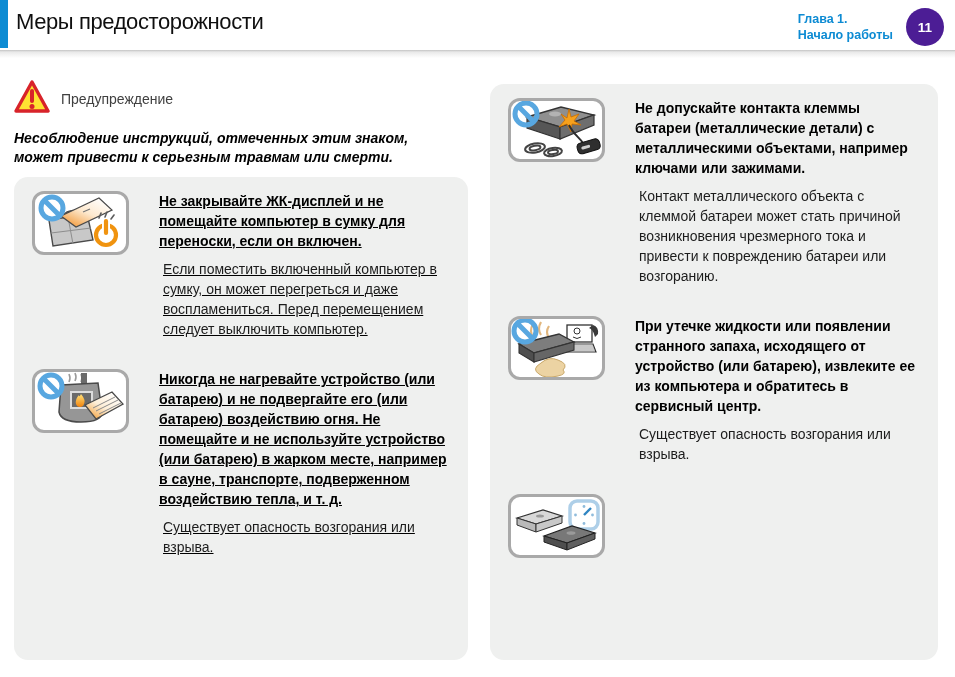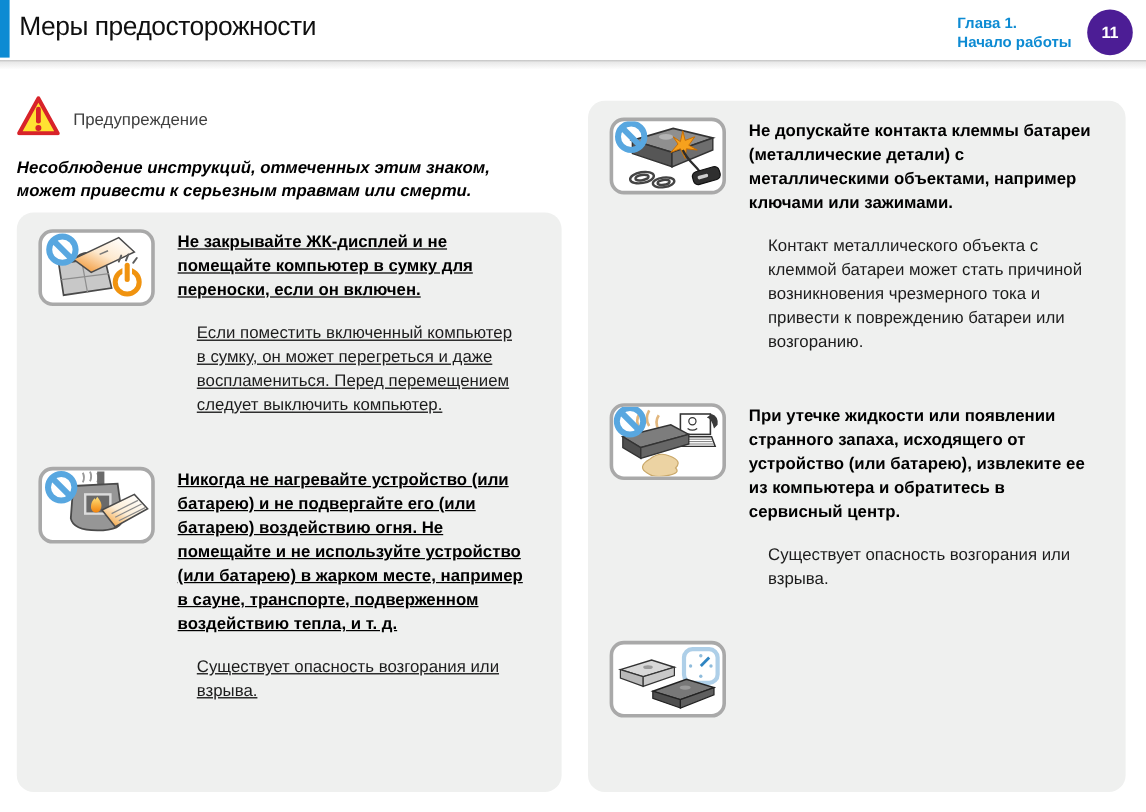--- a/index.html
+++ b/index.html
@@ -17,28 +17,28 @@
     background:linear-gradient(to bottom,#c3c3c3 0,#e9e9e9 2px,rgba(255,255,255,0) 100%);}
   
   .warning-block{position:absolute;left:14px;top:80px;width:444px;}
   .warning-head{display:flex;align-items:center;gap:11px;margin-bottom:12px;}
   .warning-label{color:#404040;font-size:14px;font-weight:normal;}
   .warning-desc{font-size:14px;font-weight:bold;line-height:1.38;width:434px;font-style:italic;}
   
   .panel{position:absolute;background:#eff0ef;border-radius:14px;box-sizing:border-box;padding-top:14px;}
   .panel-left{left:14px;top:177px;width:454px;height:483px;text-decoration:underline;}
   .panel-right{left:490px;top:84px;width:448px;height:576px;}
-  .item{display:flex;gap:19px;padding:0 20px 0 18px;}
+  .item{display:flex;gap:30px;padding:0 20px 0 18px;}
   .item + .item{margin-top:26px;}
   .icon-box{width:97px;height:64px;background:#fff;border:3px solid #a9a9a9;border-radius:12px;
     box-sizing:border-box;flex-shrink:0;overflow:hidden;}
   .icon-box svg{display:block;}
   .item-text{flex:1;min-width:0;}
   .item-title{font-size:14px;font-weight:bold;line-height:1.43;margin:0 0 8px 0;}
-  .item-body{font-size:14px;line-height:1.43;color:#1c1c1c;margin:16px;}
+  .item-body{font-size:14px;line-height:1.43;color:#1c1c1c;margin:4px;}
 </style>
 </head>
 <body>
 
 <div>
   <div class="accent-bar"></div>
   <div class="page-title">Меры предосторожности</div>
   <div class="chapter">
     <div>Глава 1.</div>
     <div>Начало работы</div>

